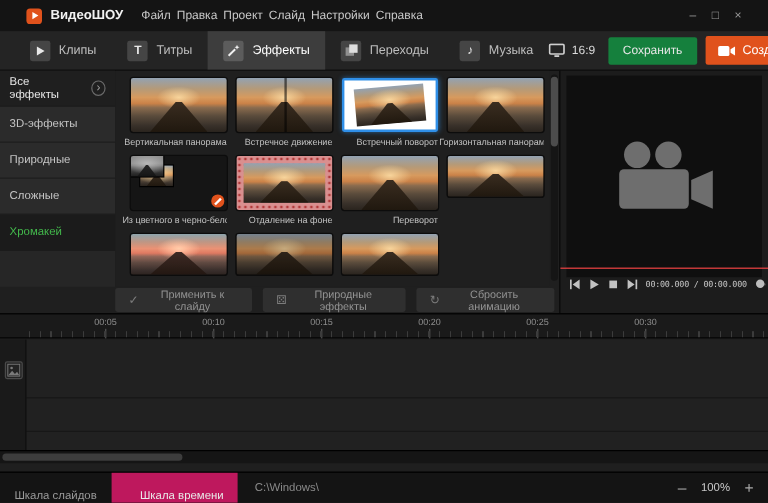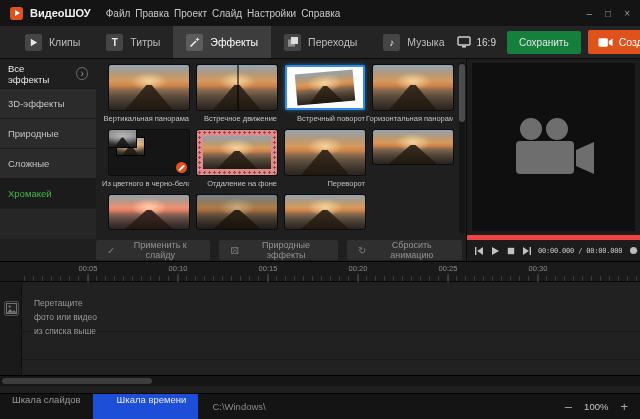--- a/index.html
+++ b/index.html
@@ -5,21 +5,21 @@
   * { margin:0; padding:0; box-sizing:border-box; }
   html,body { width:640px; height:419px; }
   body {
     background:#1f1f1f; color:#ccc; overflow:hidden; position:relative;
     font-family:"Liberation Sans","DejaVu Sans",sans-serif; font-size:10px;
     -webkit-font-smoothing:antialiased;
   }
 
   
   .titlebar { position:absolute; top:0; left:0; right:0; height:26px; background:#141414;
-    display:flex; align-items:center; gap:7px; padding:0 10px; }
+    display:flex; align-items:center; gap:7px; padding:0 22px; }
   .logo-badge { width:13px; height:13px; border-radius:3px; background:#e0521c; position:relative; flex:none; }
   .logo-badge::after { content:""; position:absolute; left:4.5px; top:3.5px;
     border-left:5px solid #fff; border-top:3px solid transparent; border-bottom:3px solid transparent; }
   .app-title { font-weight:bold; color:#f2f2f2; font-size:11px; margin-right:8px; }
   .menu { display:flex; gap:5px; color:#c8c8c8; }
   .menu span { cursor:default; }
   .win-controls { margin-left:auto; display:flex; gap:13px; color:#9a9a9a; font-size:10px; align-items:center; }
 
   
   .tabbar { position:absolute; top:26px; left:0; right:0; height:33px; background:#242424;
@@ -85,21 +85,21 @@
   .act-btn { height:20px; display:flex; align-items:center; gap:6px; padding:0 11px;
     background:#2f2f2f; border:none; border-radius:2px; color:#929292; font:inherit; font-size:9px; }
   .act-btn .ic { color:#7c7c7c; font-size:10px; }
   .act-btn.reset { margin-left:auto; margin-right:4px; }
 
   
   .rpanel { position:absolute; top:59px; left:466px; right:0; height:202px; background:#1c1c1c;
     border-left:1px solid #090909; }
   .preview { position:absolute; top:4px; left:5px; right:5px; height:168px; background:#0f0f0f;
     display:flex; align-items:center; justify-content:center; }
-  .pcontrols { position:absolute; left:0; right:0; bottom:0; height:26px; border-top:5px solid #ef4444;
+  .pcontrols { position:absolute; left:0; right:0; bottom:12px; height:26px; border-top:1px solid #ef4444;
     display:flex; align-items:center; gap:3px; padding:0 5px; }
   .pbtn { width:13px; height:14px; background:none; border:none; display:flex; align-items:center;
     justify-content:center; padding:0; flex:none; }
   .ptime { font-family:"DejaVu Sans Mono",monospace; font-size:7px; letter-spacing:-.2px;
     color:#c6c6c6; white-space:nowrap; margin:0 2px; }
   .vol-slider { flex:1; min-width:8px; height:2px; background:#555; border-radius:1px; position:relative; }
   .vol-slider i { position:absolute; right:1px; top:-2.5px; width:7px; height:7px; border-radius:50%;
     background:#bdbdbd; }
 
   
@@ -121,22 +121,22 @@
   .hint { position:absolute; left:34px; top:13px; font-size:8.5px; line-height:14px; color:#9a9a9a; }
 
   
   .hscroll { position:absolute; top:375px; left:0; right:0; height:11px; background:#151515;
     border-top:1px solid #000; }
   .hthumb { position:absolute; left:2px; top:2px; width:150px; height:6px; background:#3d3d3d; border-radius:3px; }
 
   
   .bottombar { position:absolute; bottom:0; left:0; right:0; height:26px; background:#141414;
     border-top:1px solid #000; display:flex; align-items:center; font-size:9.5px; }
-  .bb-tab { height:100%; display:flex; align-items:flex-start; padding:0 12px; color:#9a9a9a; }
-  .bb-tab.active { background:#1d4ed8; color:#e9e9e9;padding-left:24px; }
+  .bb-tab { height:100%; display:flex; align-items:flex-end; padding:0 12px; color:#9a9a9a; }
+  .bb-tab.active { background:#be185d; color:#e9e9e9;padding-left:24px; }
   .bb-path { margin-left:14px; color:#8a8a8a; }
   .bb-zoom { margin-left:auto; display:flex; align-items:center; gap:12px; padding-right:12px; color:#c6c6c6; }
   .bb-zoom .zbtn { background:none; border:none; color:#a8a8a8; font-size:13px; line-height:1; padding:0; }
 </style>
 </head>
 <body>
 
 <div class="titlebar">
   <span class="logo-badge"></span>
   <span class="app-title">ВидеоШОУ</span>
@@ -376,25 +376,20 @@
   <div class="track-sep2"></div>
   <div class="track-left">
     <button class="tl-btn">
       <svg width="11" height="11" viewBox="0 0 12 12">
         <rect x="0.5" y="0.5" width="11" height="11" fill="none" stroke="#7a7a7a"></rect>
         <circle cx="4" cy="4" r="1.2" fill="#7a7a7a"></circle>
         <path d="M1 10.5l3.5-4 2.5 3 2-2 2 3z" fill="#7a7a7a"></path>
       </svg>
     </button>
   </div>
-  <div class="hint">
-    <div>Перетащите</div>
-    <div>фото или видео</div>
-    <div>из списка выше</div>
-  </div>
 </div>
 
 <div class="hscroll">
   <div class="hthumb"></div>
 </div>
 
 <div class="bottombar">
   <div class="bb-tab">
     <span>Шкала слайдов</span>
   </div>

